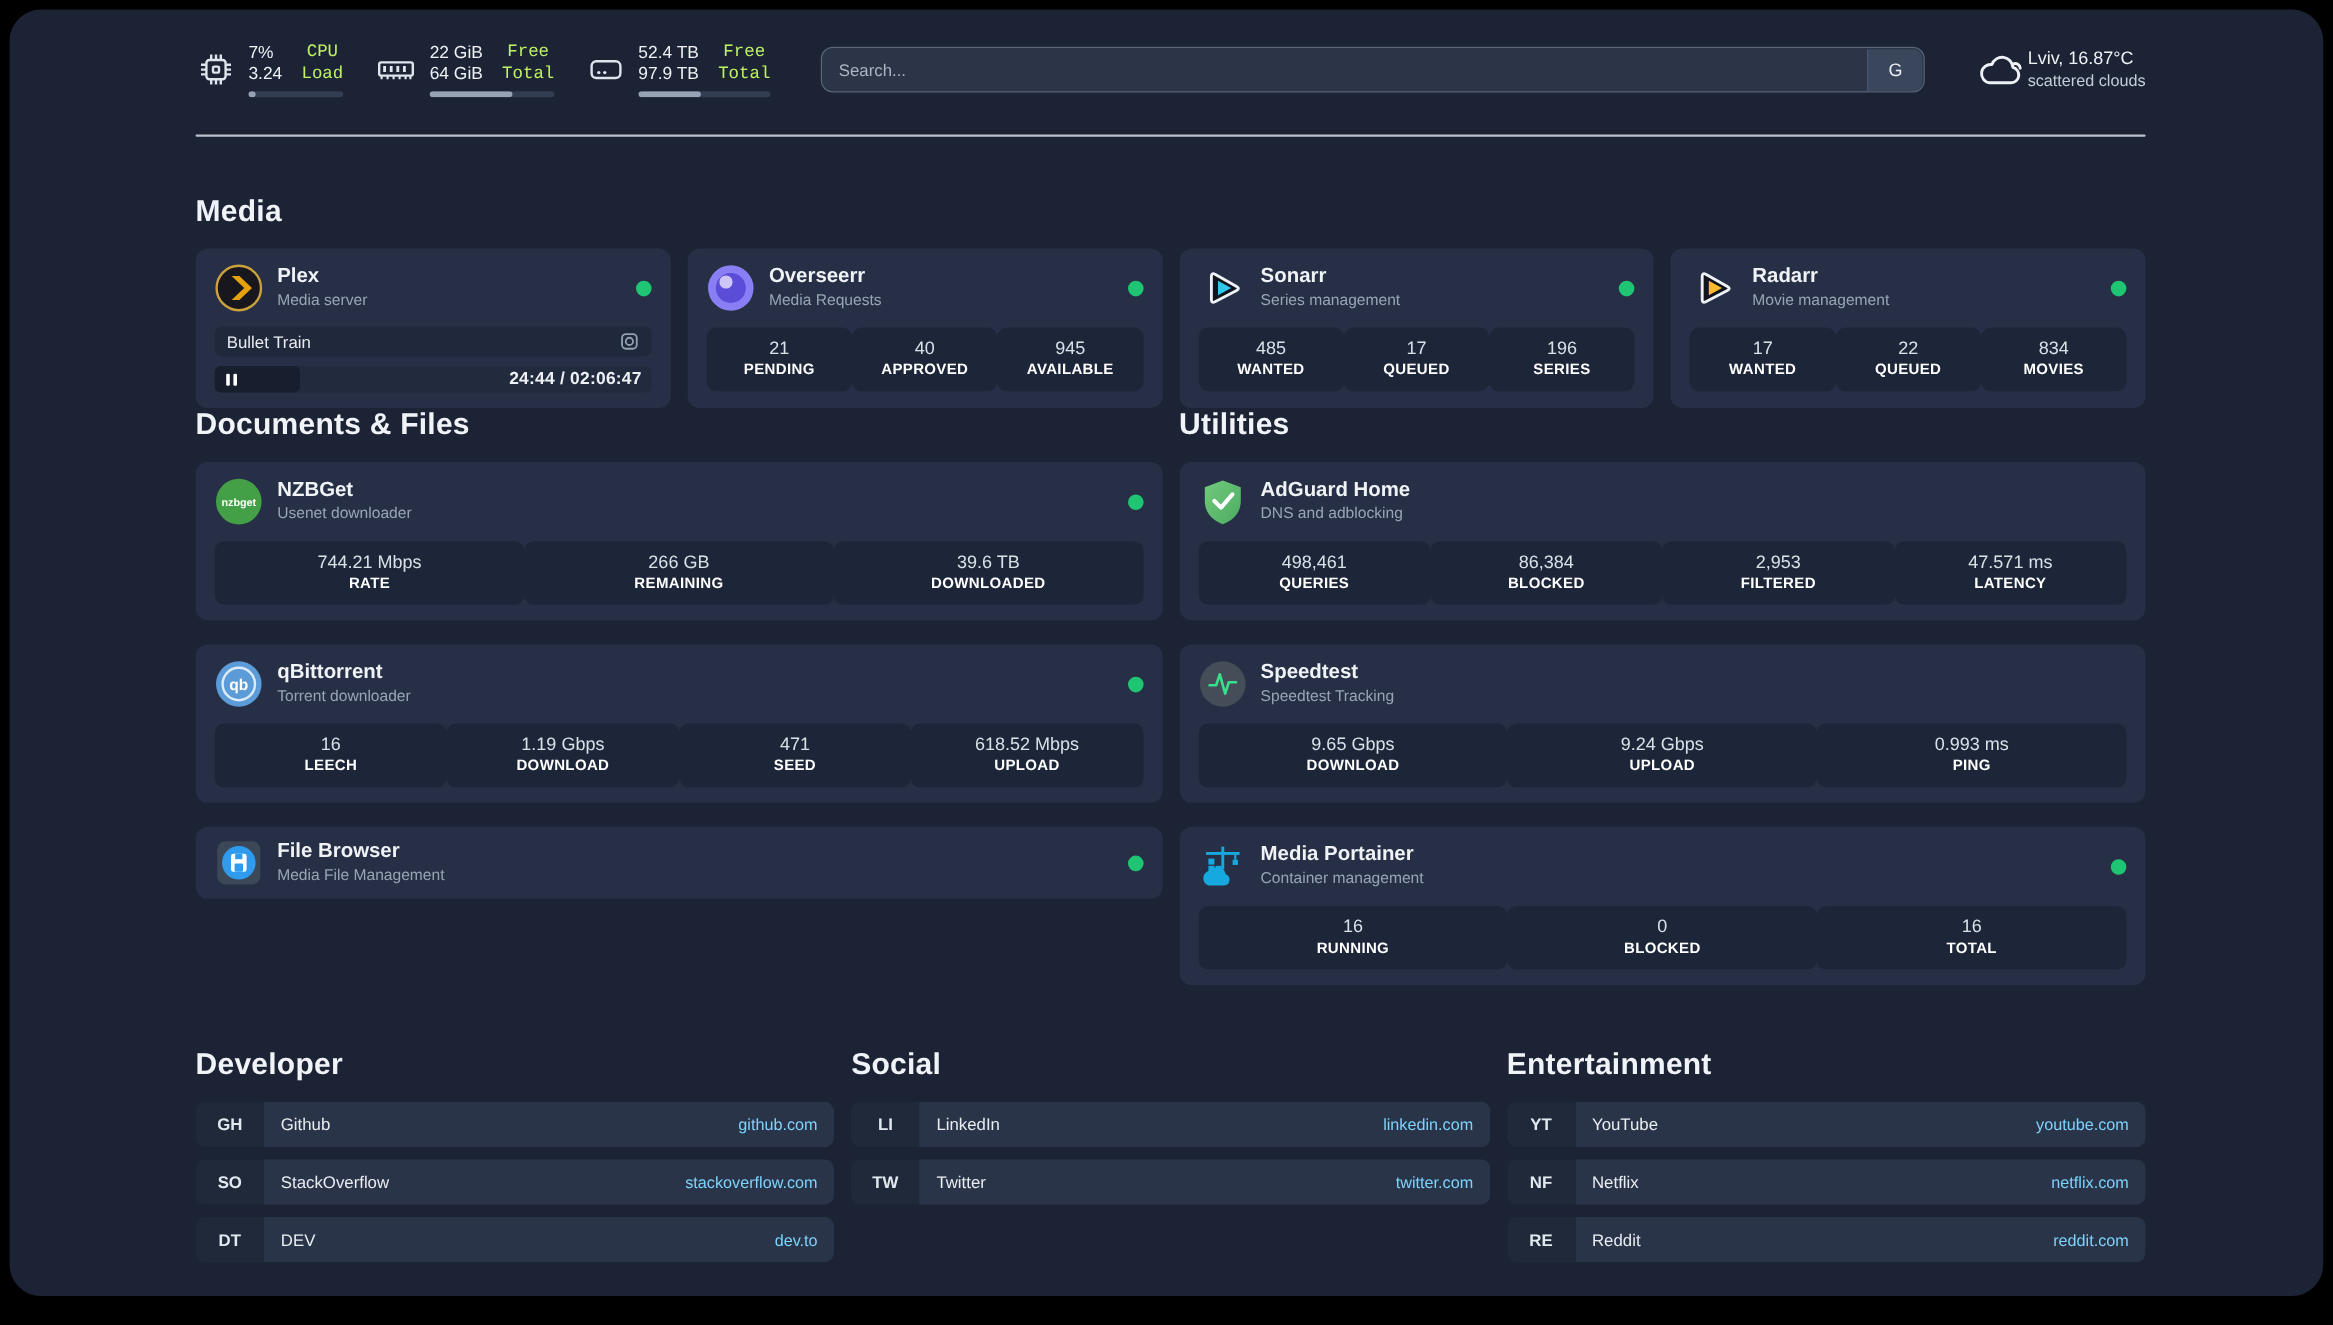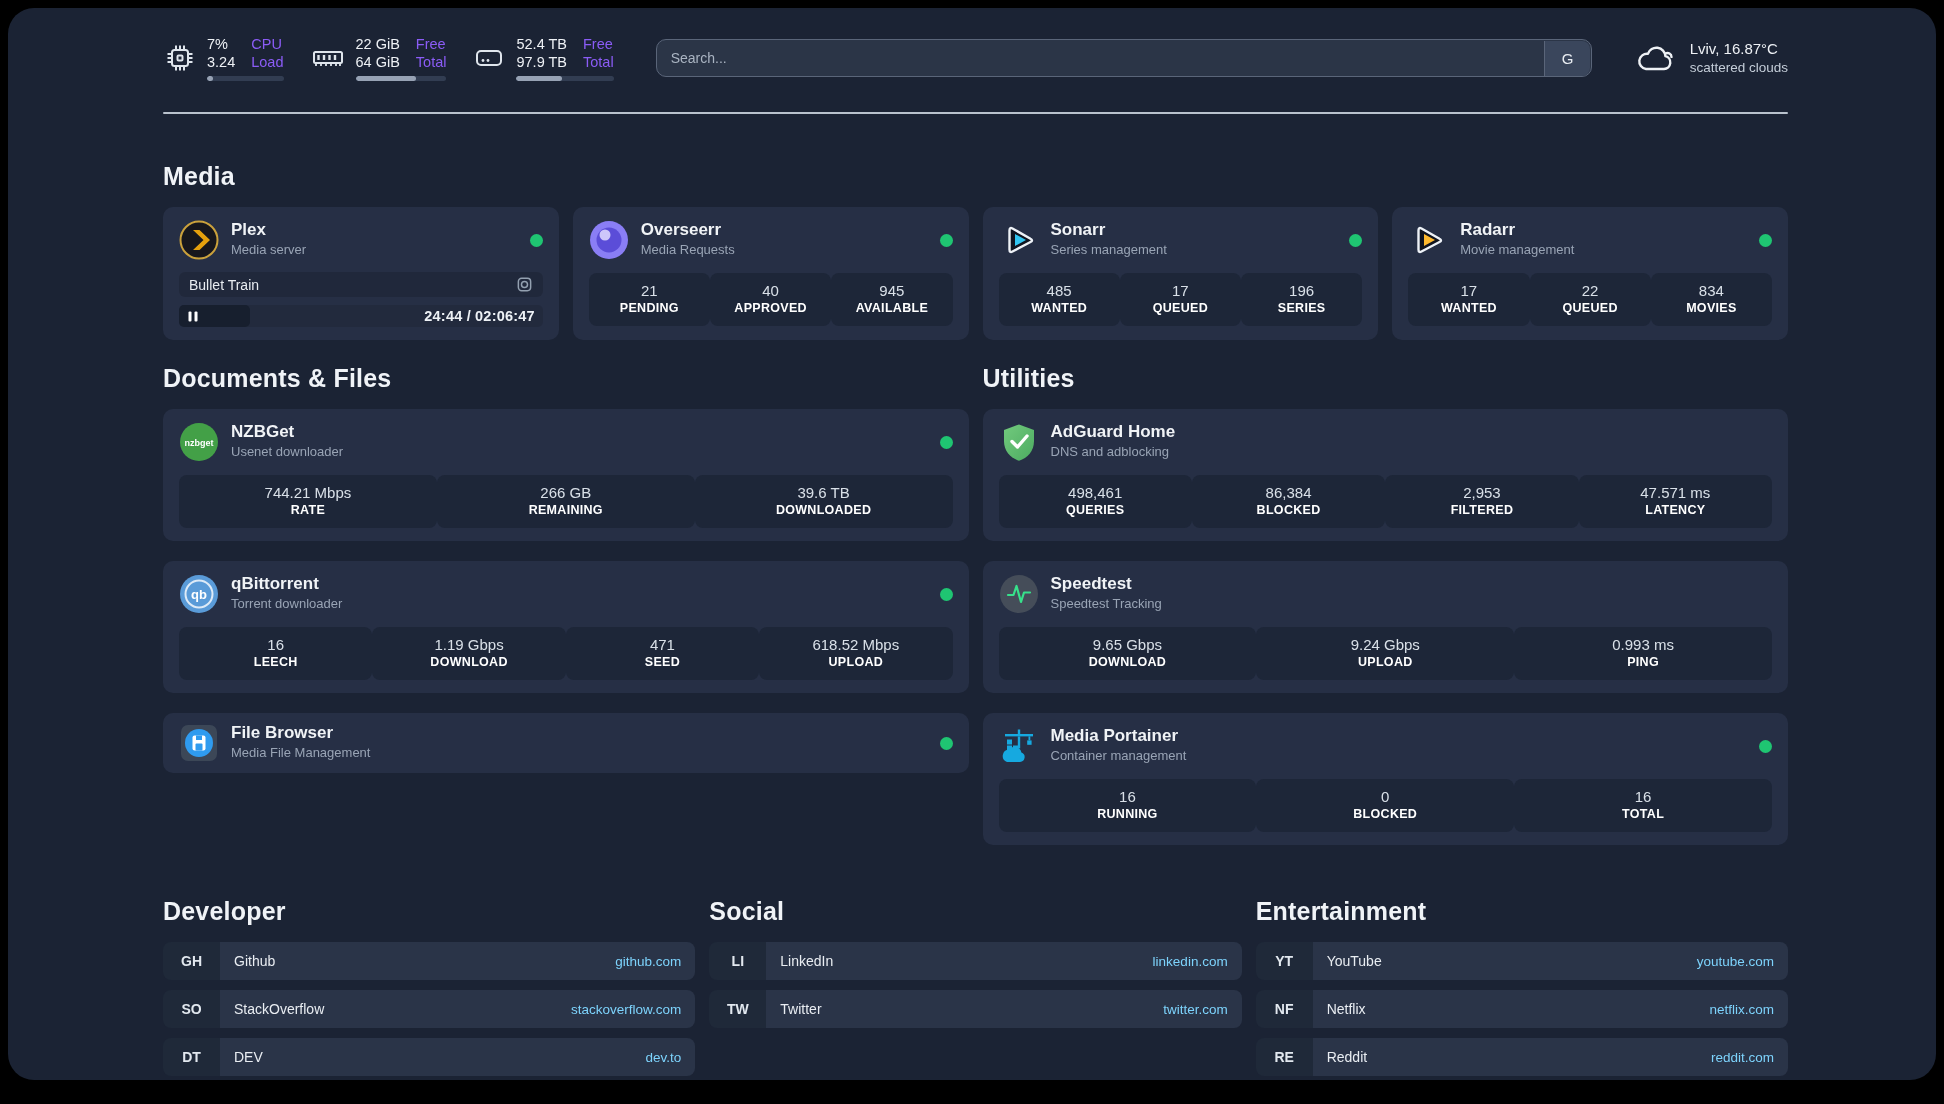--- a/index.html
+++ b/index.html
@@ -11,44 +11,44 @@
 
   
   .header { display:flex; align-items:center; height:56px; }
   .sysstats { display:flex; gap:26px; align-items:center; }
   .sysstat { display:flex; gap:10px; align-items:center; }
   .sysstat svg { flex:0 0 auto; }
   .sysstat-body { display:flex; flex-direction:column; }
   .sysstat-cols { display:flex; gap:16px; }
   .sysstat-cols .col { display:flex; flex-direction:column; line-height:18px; font-size:14.5px; }
   .col.values { color:#eef1f5; text-align:left; }
-  .col.labels { color:#8b5cf6; text-align:left; }
+  .col.labels { color:#bef264; text-align:center;font-family:Liberation Mono, monospace; }
   .bar { margin-top:5px; height:5px; border-radius:3px; background:#323d52; overflow:hidden; }
   .bar-fill { height:100%; border-radius:3px; background:#97a2b4; }
 
   .searchwrap { flex:1; margin:0 42px; position:relative; height:38px; }
   .search { width:100%; height:100%; background:#2b3547; border:1.5px solid #5a6579;
             border-radius:10px; color:#e8ecf2; font-size:14px; padding:0 60px 0 14px; outline:none;
             font-family:"Liberation Sans","DejaVu Sans",sans-serif; }
   .search::placeholder { color:#aab4c2; }
   .search-btn { position:absolute; right:1.5px; top:1.5px; bottom:1.5px; width:46px;
             background:#3a465c; border:none; border-left:1.5px solid #5a6579;
             border-radius:0 8px 8px 0; color:#e9edf2; font-size:15px; cursor:pointer; }
 
-  .weather { display:flex; align-items:flex-end; gap:12px; }
+  .weather { display:flex; align-items:flex-end; }
   .weather-text { display:flex; flex-direction:column; line-height:19px; }
   .weather-main { color:#eef1f5; font-size:15px; }
   .weather-sub  { color:#c4cdd8; font-size:13.5px; }
 
   .divider { margin-top:26px; height:2px; background:#b9c2cd; border-radius:1px; }
 
   
   .section-title { color:#f0f3f7; font-size:25px; font-weight:600; letter-spacing:.2px; }
   .mt-media { margin-top:48px; }
-  .mt-row2  { margin-top:24px; }
+  .mt-row2  { }
   .grid-media { margin-top:16px; display:grid; grid-template-columns:repeat(4,1fr); gap:14px; }
   .grid-2col  { display:grid; grid-template-columns:1fr 1fr; gap:14px; align-items:start; }
   .col-stack  { display:flex; flex-direction:column; }
 
   .card { background:#262f45; border-radius:10px; padding:13px 16px; }
   .card-head { display:flex; align-items:center; gap:12px; }
   .card-head svg { flex:0 0 auto; }
   .card-titles { display:flex; flex-direction:column; line-height:20px; }
   .card-title { color:#f0f3f6; font-size:17px; font-weight:600; }
   .card-sub   { color:#99a4b5; font-size:13px; }

